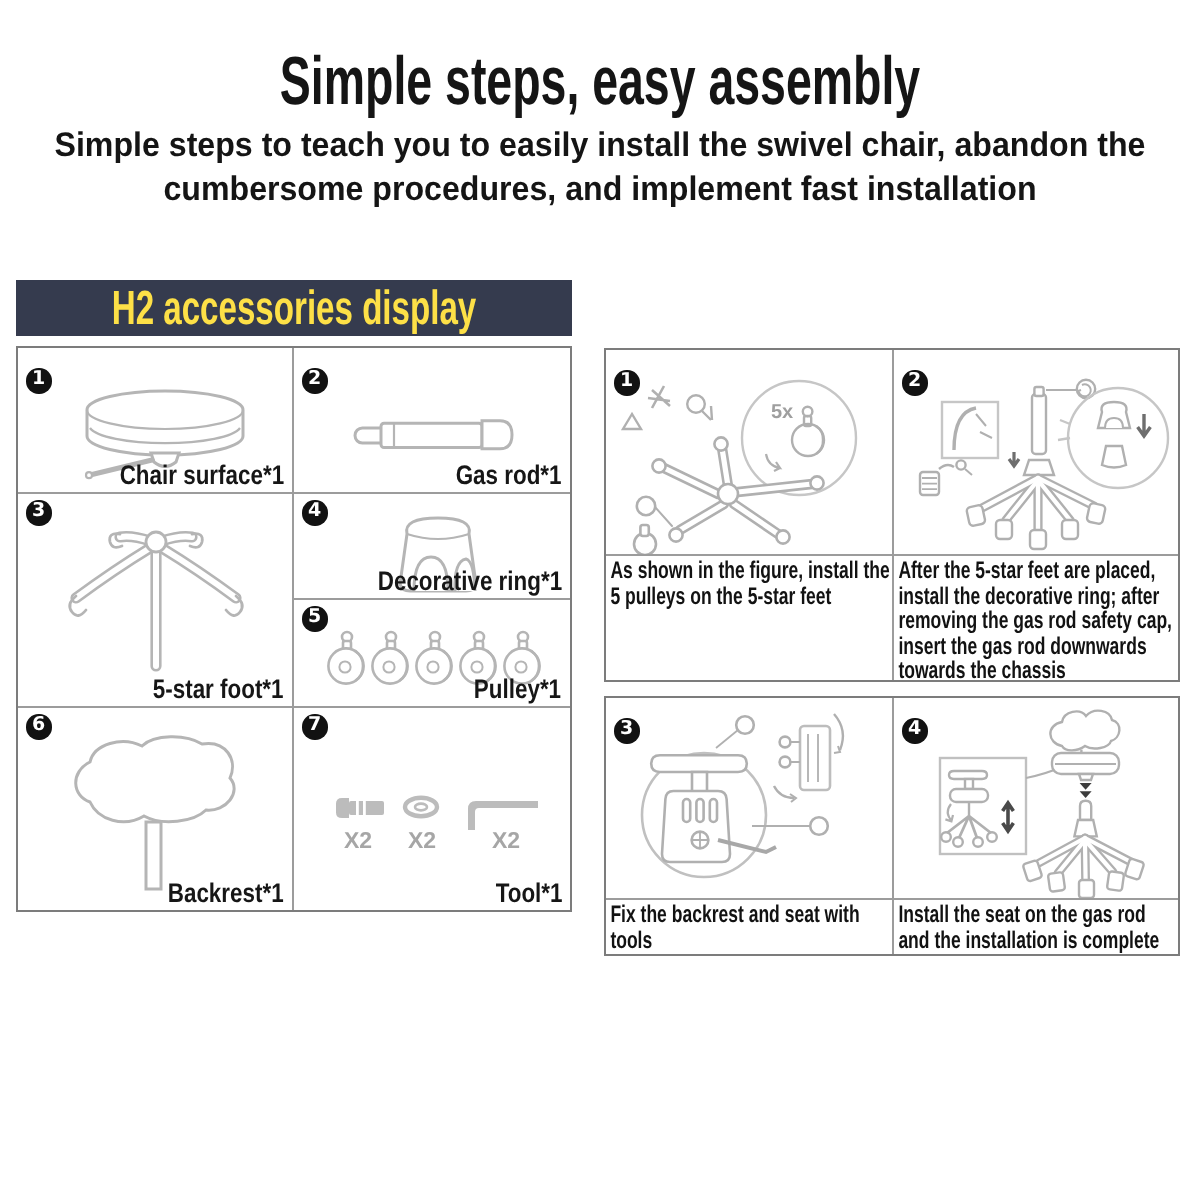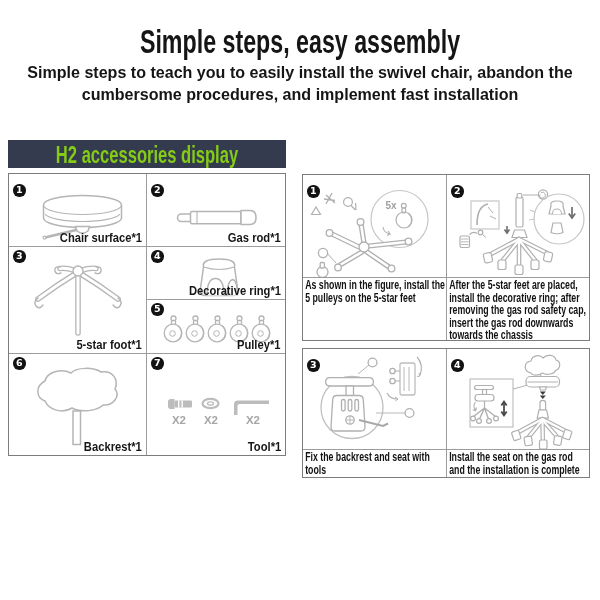--- a/index.html
+++ b/index.html
@@ -13,21 +13,21 @@
   .sqz-l{transform-origin:0 0;}
   .sqz-r{transform-origin:100% 50%;}
 
   
   #title{left:0;top:23px;width:600px;text-align:center;font-size:34px;font-weight:700;
          line-height:36px;color:#151515;--sx:.683;}
   #subtitle{left:0;top:62px;width:600px;text-align:center;font-size:17px;font-weight:700;
             line-height:22px;white-space:pre-line;color:#151515;--sx:.945;}
 
   
-  .bar{top:140px;height:28px;background:#353b4e;color:#84cc16;}
+  .bar{top:140px;height:28px;background:#353b4e;color:#fde047;}
   .bar span{display:block;width:100%;text-align:center;font-size:24px;font-weight:700;
             line-height:27px;padding-top:1px;--sx:.69;}
   #bar-left{left:8px;width:278px;}
   #bar-right{left:302px;width:288px;margin-top:48px;}
 
   
   .panel{border:1px solid #7c7c7c;background:#fff;}
   #acc-table{left:8px;top:173px;width:276px;height:281px;}
   #inst-boxA{left:302px;top:174px;width:286px;height:165px;}
   #inst-boxB{left:302px;top:348px;width:286px;height:128px;}

